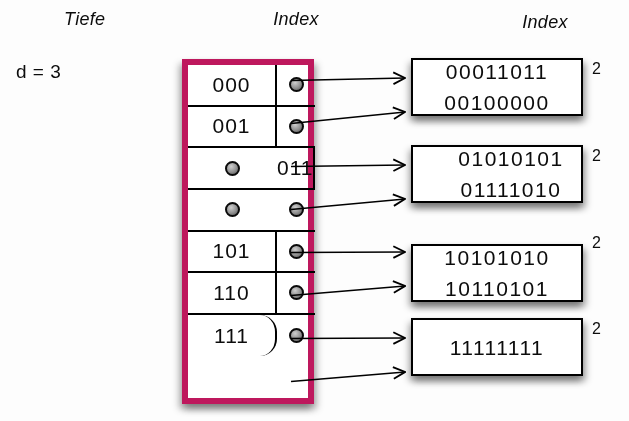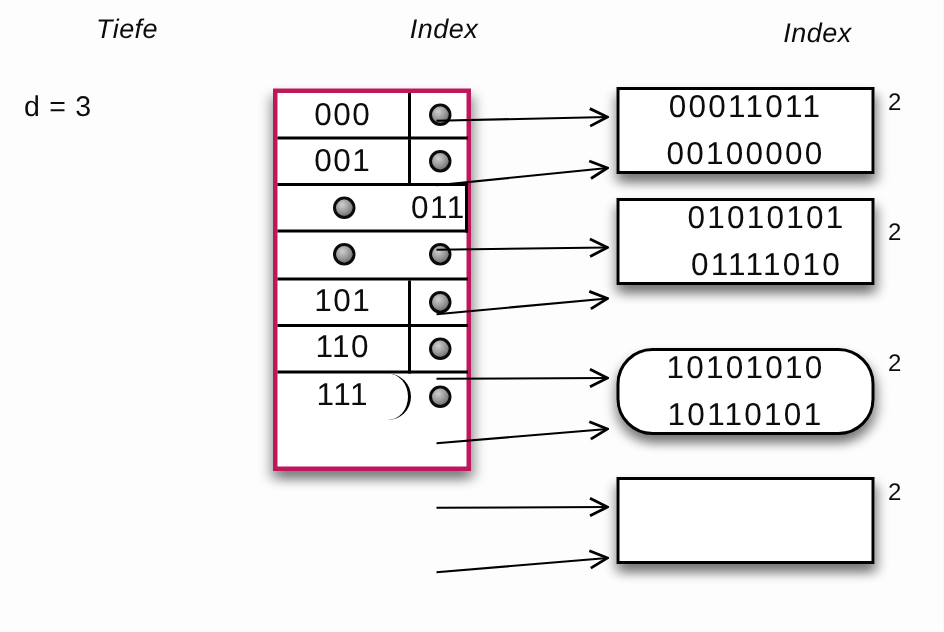--- a/index.html
+++ b/index.html
@@ -33,23 +33,23 @@
     position: absolute;
     left: 16px; top: 61px;
     font-size: 19px;
     font-weight: 500;
     letter-spacing: 0.5px;
   }
   
   .dir-table {
     position: absolute;
     left: 182px; top: 59px;
-    width: 132px; height: 255px;
-    box-sizing: border-box;
-    border: 3px solid #be185d;
+    width: 132px; height: 345px;
+    box-sizing: border-box;
+    border: 6px solid #be185d;
     background: #ffffff;
     display: grid;
     grid-template-columns: 89px 1fr;
     grid-template-rows: repeat(8, 1fr);
     box-shadow: -3px 5px 7px rgba(0,0,0,0.30), 3px 5px 7px rgba(0,0,0,0.30);
   }
   .dir-label {
     box-sizing: border-box;
     border-right: 2px solid #000;
     border-bottom: 2px solid #000;
@@ -104,22 +104,22 @@
     text-align: center;
   }
   .local-depth {
     position: absolute;
     left: 592px;
     width: 24px;
     font-size: 16px;
     font-weight: 500;
   }
   .p0 { top: 58px; }  .d0 { top: 60px; }
-  .p1 { top: 132px; padding-left: 28px; } .d1 { top: 147px; }
-  .p2 { top: 232px; border-radius: 24px; } .d2 { top: 234px; }
+  .p1 { top: 145px; padding-left: 28px; } .d1 { top: 147px; }
+  .p2 { top: 244px; } .d2 { top: 234px; }
   .p3 { top: 318px; } .d3 { top: 320px; }
 </style>
 </head>
 <body>
 
 <div class="canvas">
 
   <div class="hdr hdr-depth">Tiefe</div>
   <div class="hdr hdr-index">Index</div>
   <div class="hdr hdr-pages">Index</div>
@@ -186,16 +186,17 @@
   </div>
   <div class="local-depth d1">2</div>
 
   <div class="page p2">
     <div class="page-line">10101010</div>
     <div class="page-line">10110101</div>
   </div>
   <div class="local-depth d2">2</div>
 
   <div class="page p3">
+    <div class="page-line">11111111</div>
   </div>
   <div class="local-depth d3">2</div>
 
 </div>
 
 </body></html>

